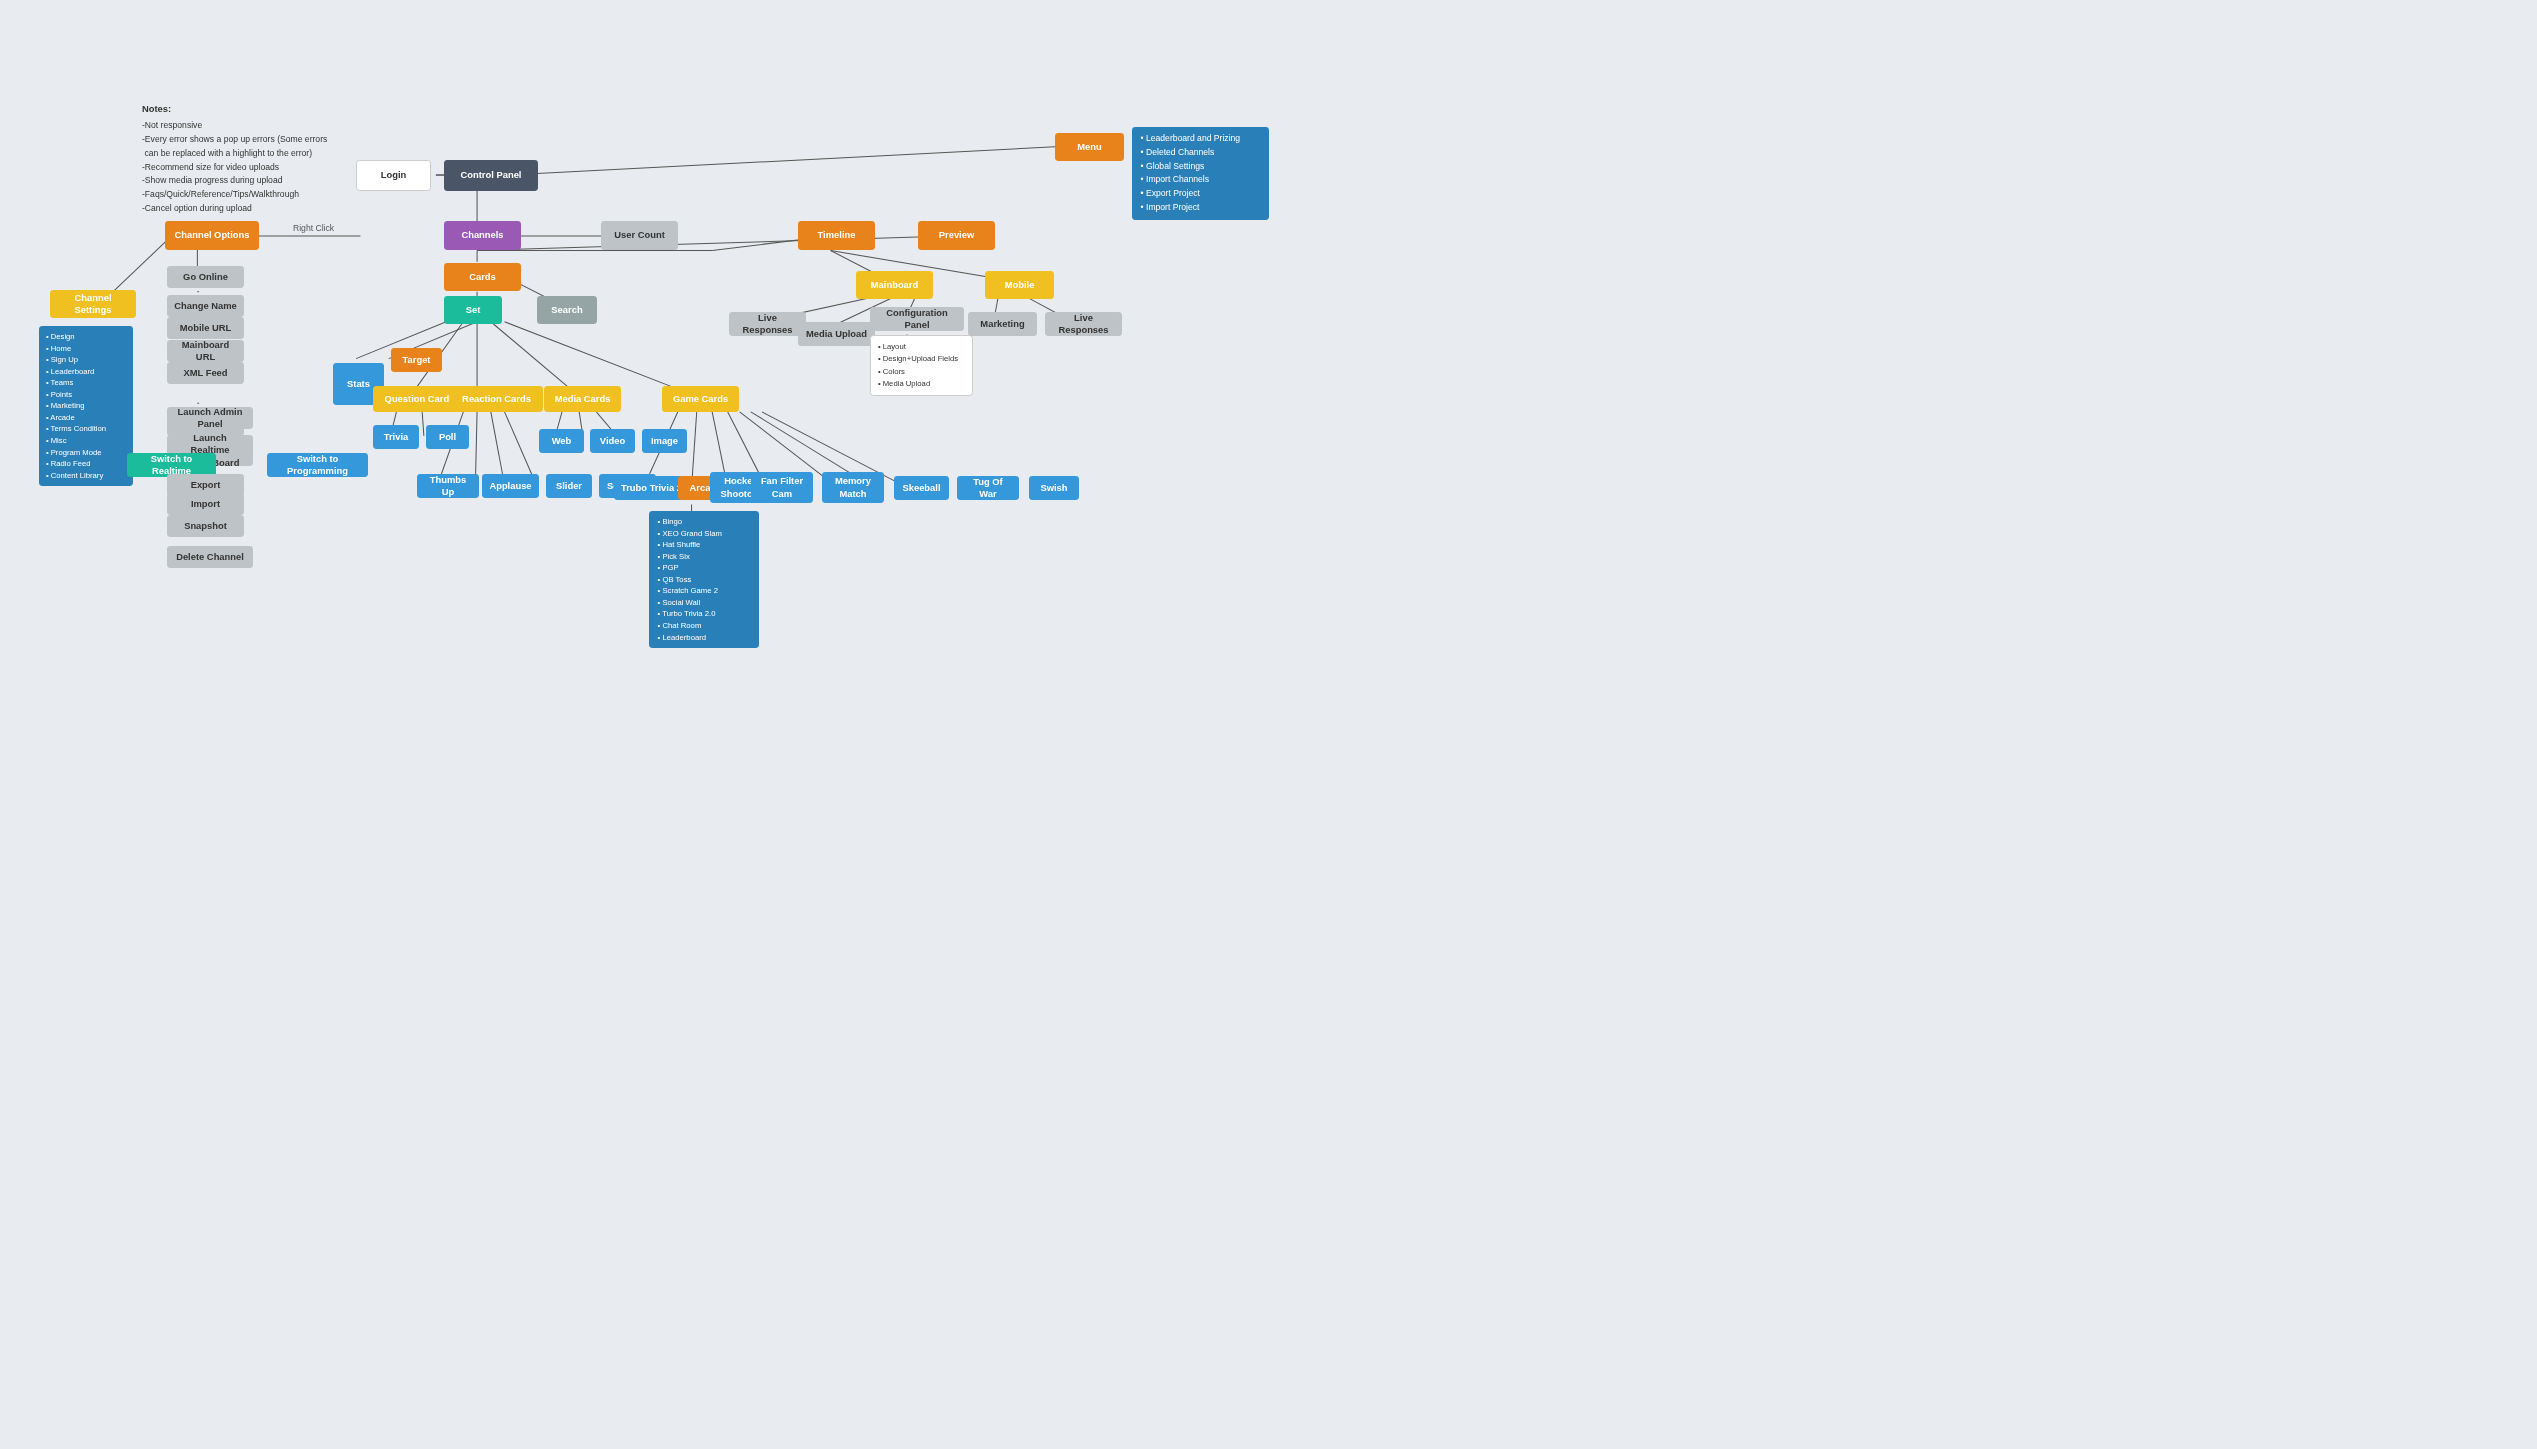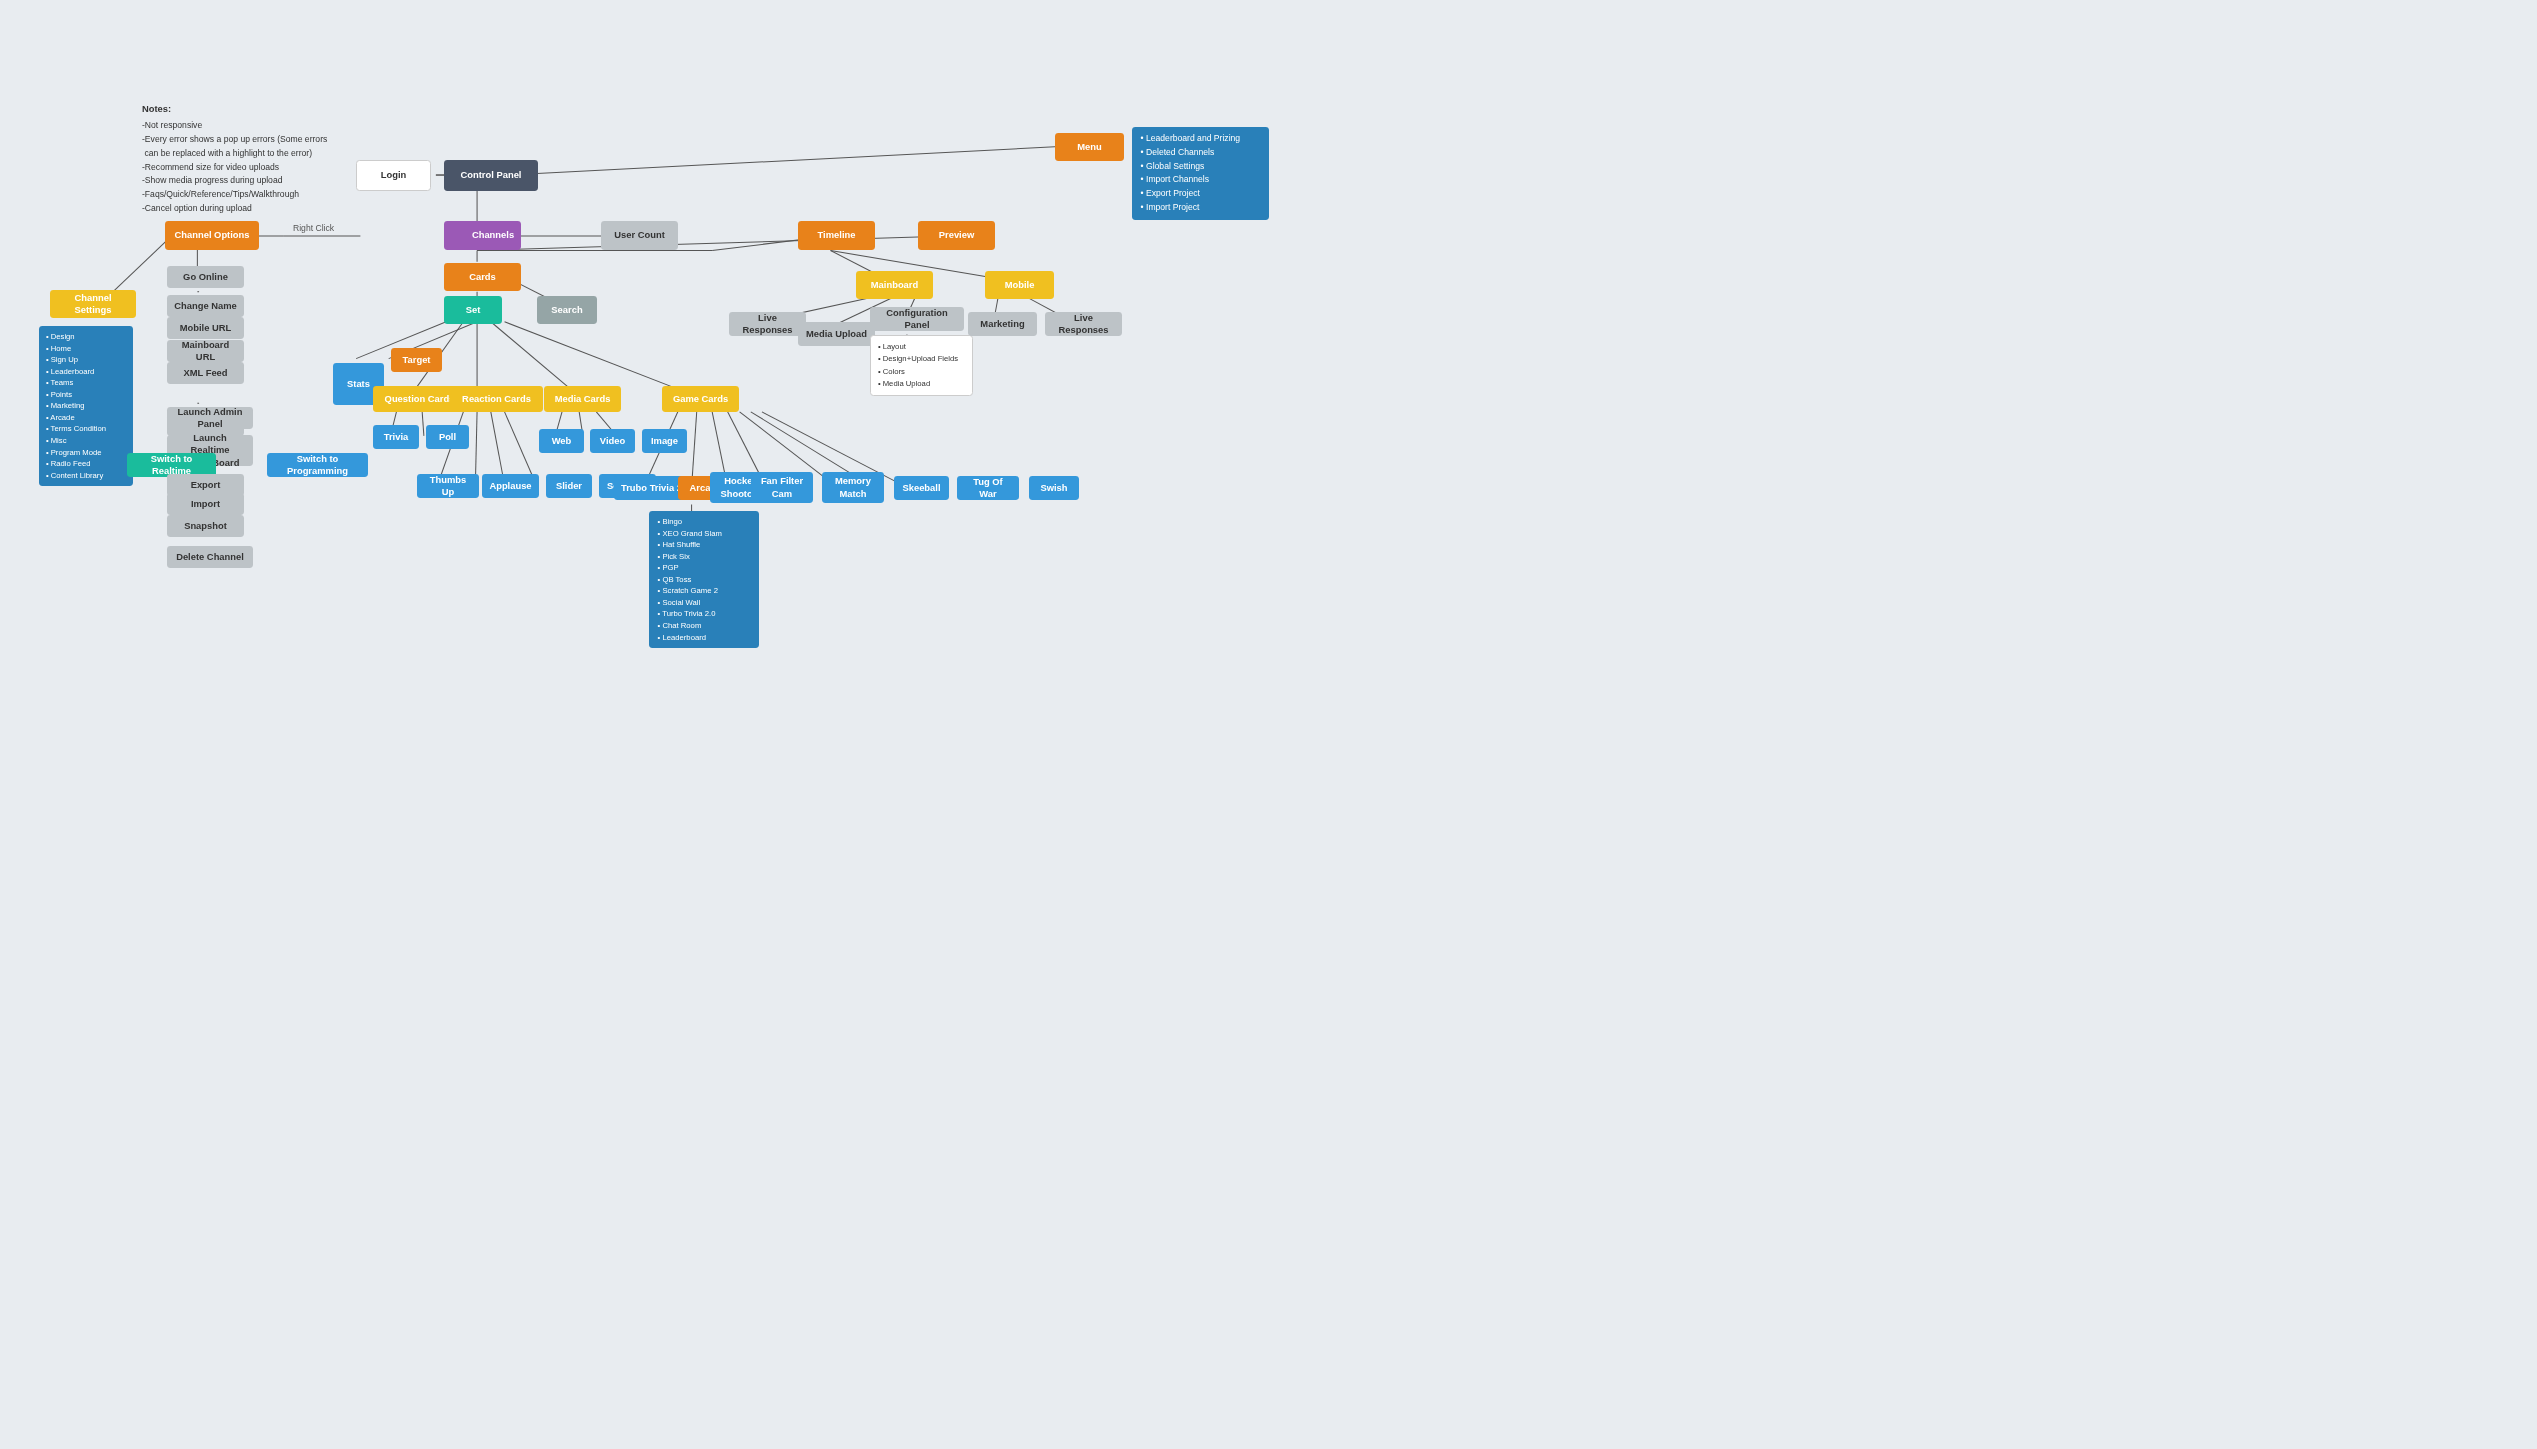--- a/index.html
+++ b/index.html
@@ -207,21 +207,21 @@
   </div>
 
   <div class="node node-orange" style="left:165px;top:221px;width:94px;height:29px;">
     <span>Channel Options</span>
   </div>
 
   <div style="position:absolute;left:293px;top:223px;font-size:8.6px;color:#555;">
     <span>Right Click</span>
   </div>
 
-  <div class="node node-purple" style="left:444px;top:221px;width:77px;height:29px;justify-content:flex-end;">
+  <div class="node node-purple" style="left:444px;top:221px;width:77px;height:29px;">
     <span>Channels</span>
   </div>
 
   <div class="node node-light-gray" style="left:601px;top:221px;width:77px;height:29px;">
     <span>User Count</span>
   </div>
 
   <div class="node node-orange" style="left:798px;top:221px;width:77px;height:29px;">
     <span>Timeline</span>
   </div>

